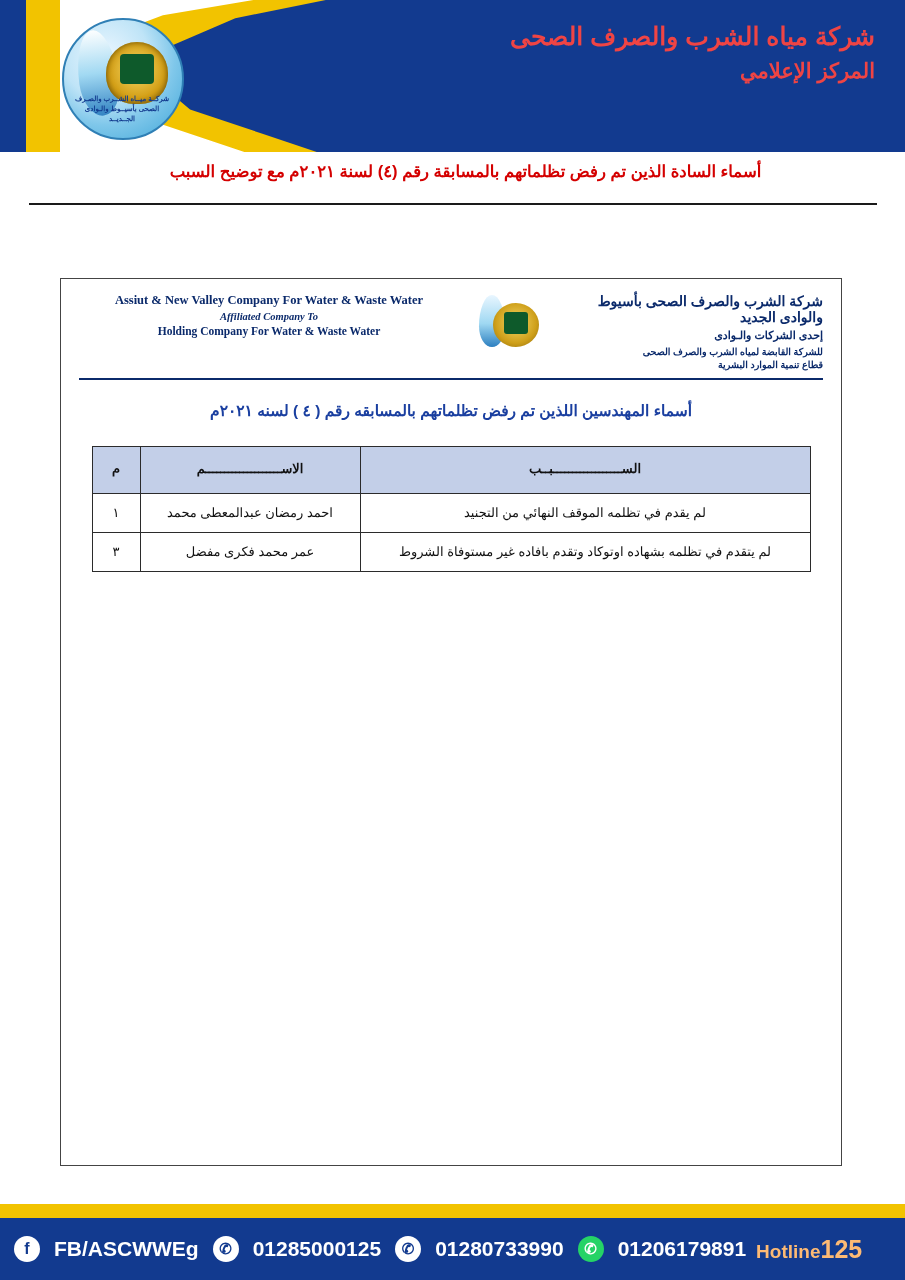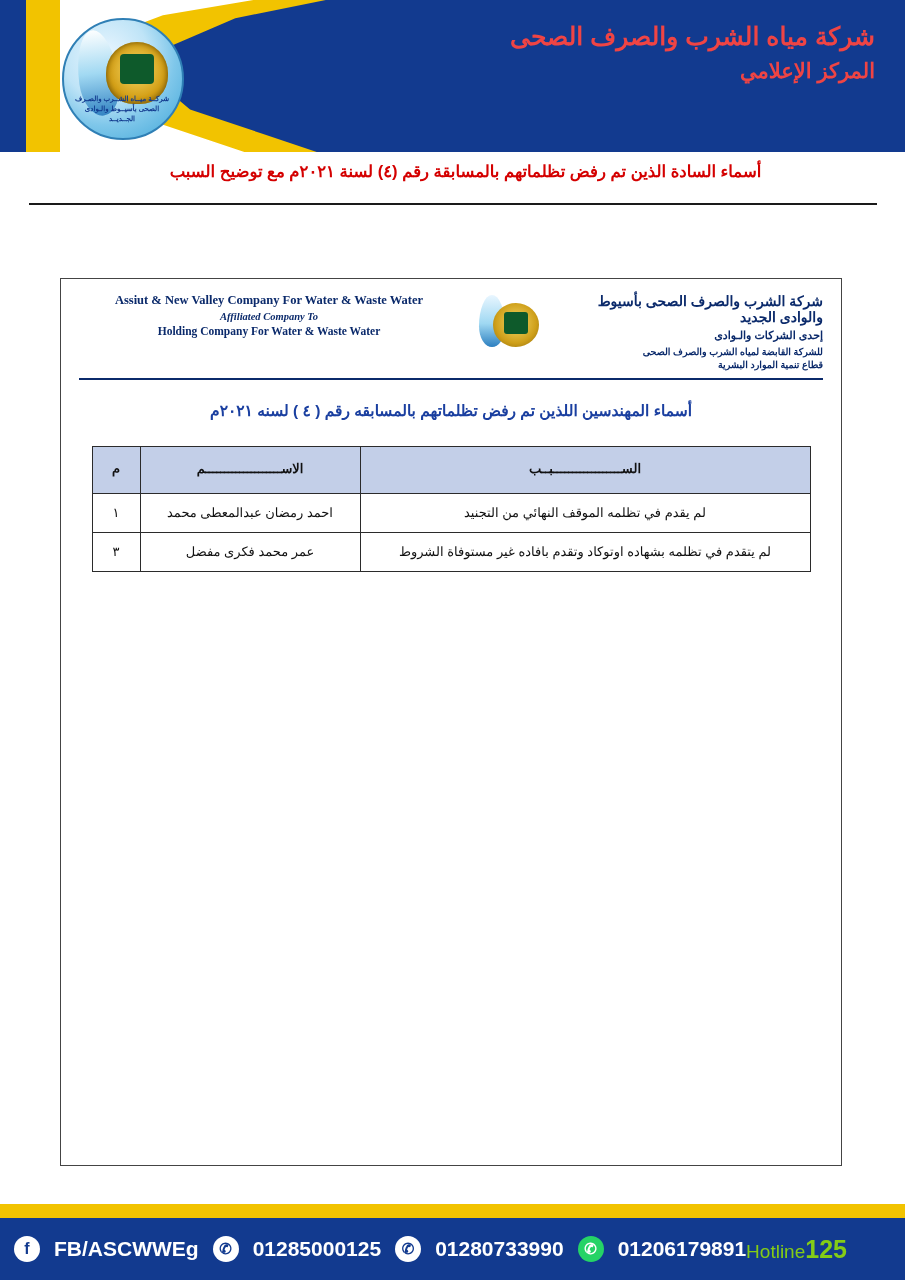--- a/index.html
+++ b/index.html
@@ -182,21 +182,21 @@
   .f-item:first-child{margin-left:18px;}
   .f-label{color:#ffffff;font-size:21px;font-weight:bold;margin-left:14px;}
   .ico{
     width:26px;height:26px;border-radius:50%;
     display:flex;align-items:center;justify-content:center;
     font-size:16px;font-weight:bold;
   }
   .ico-fb{background:#ffffff;color:#123a8f;}
   .ico-ph{background:#ffffff;color:#123a8f;font-size:15px;}
   .ico-wa{background:#25d366;color:#ffffff;font-size:15px;}
-  .hotline{color:#84cc16;font-size:19px;font-weight:normal;}
+  .hotline{color:#fdba74;font-size:19px;font-weight:bold;margin-left:10px;}
   .hotline b{font-size:25px;}
 </style>
 </head>
 <body>
 
 <div class="header">
   <div class="hdr-blue"></div>
   <div class="hdr-yellow"></div>
   <div class="hdr-yellow2"></div>
   <div class="hdr-blue2"></div>

